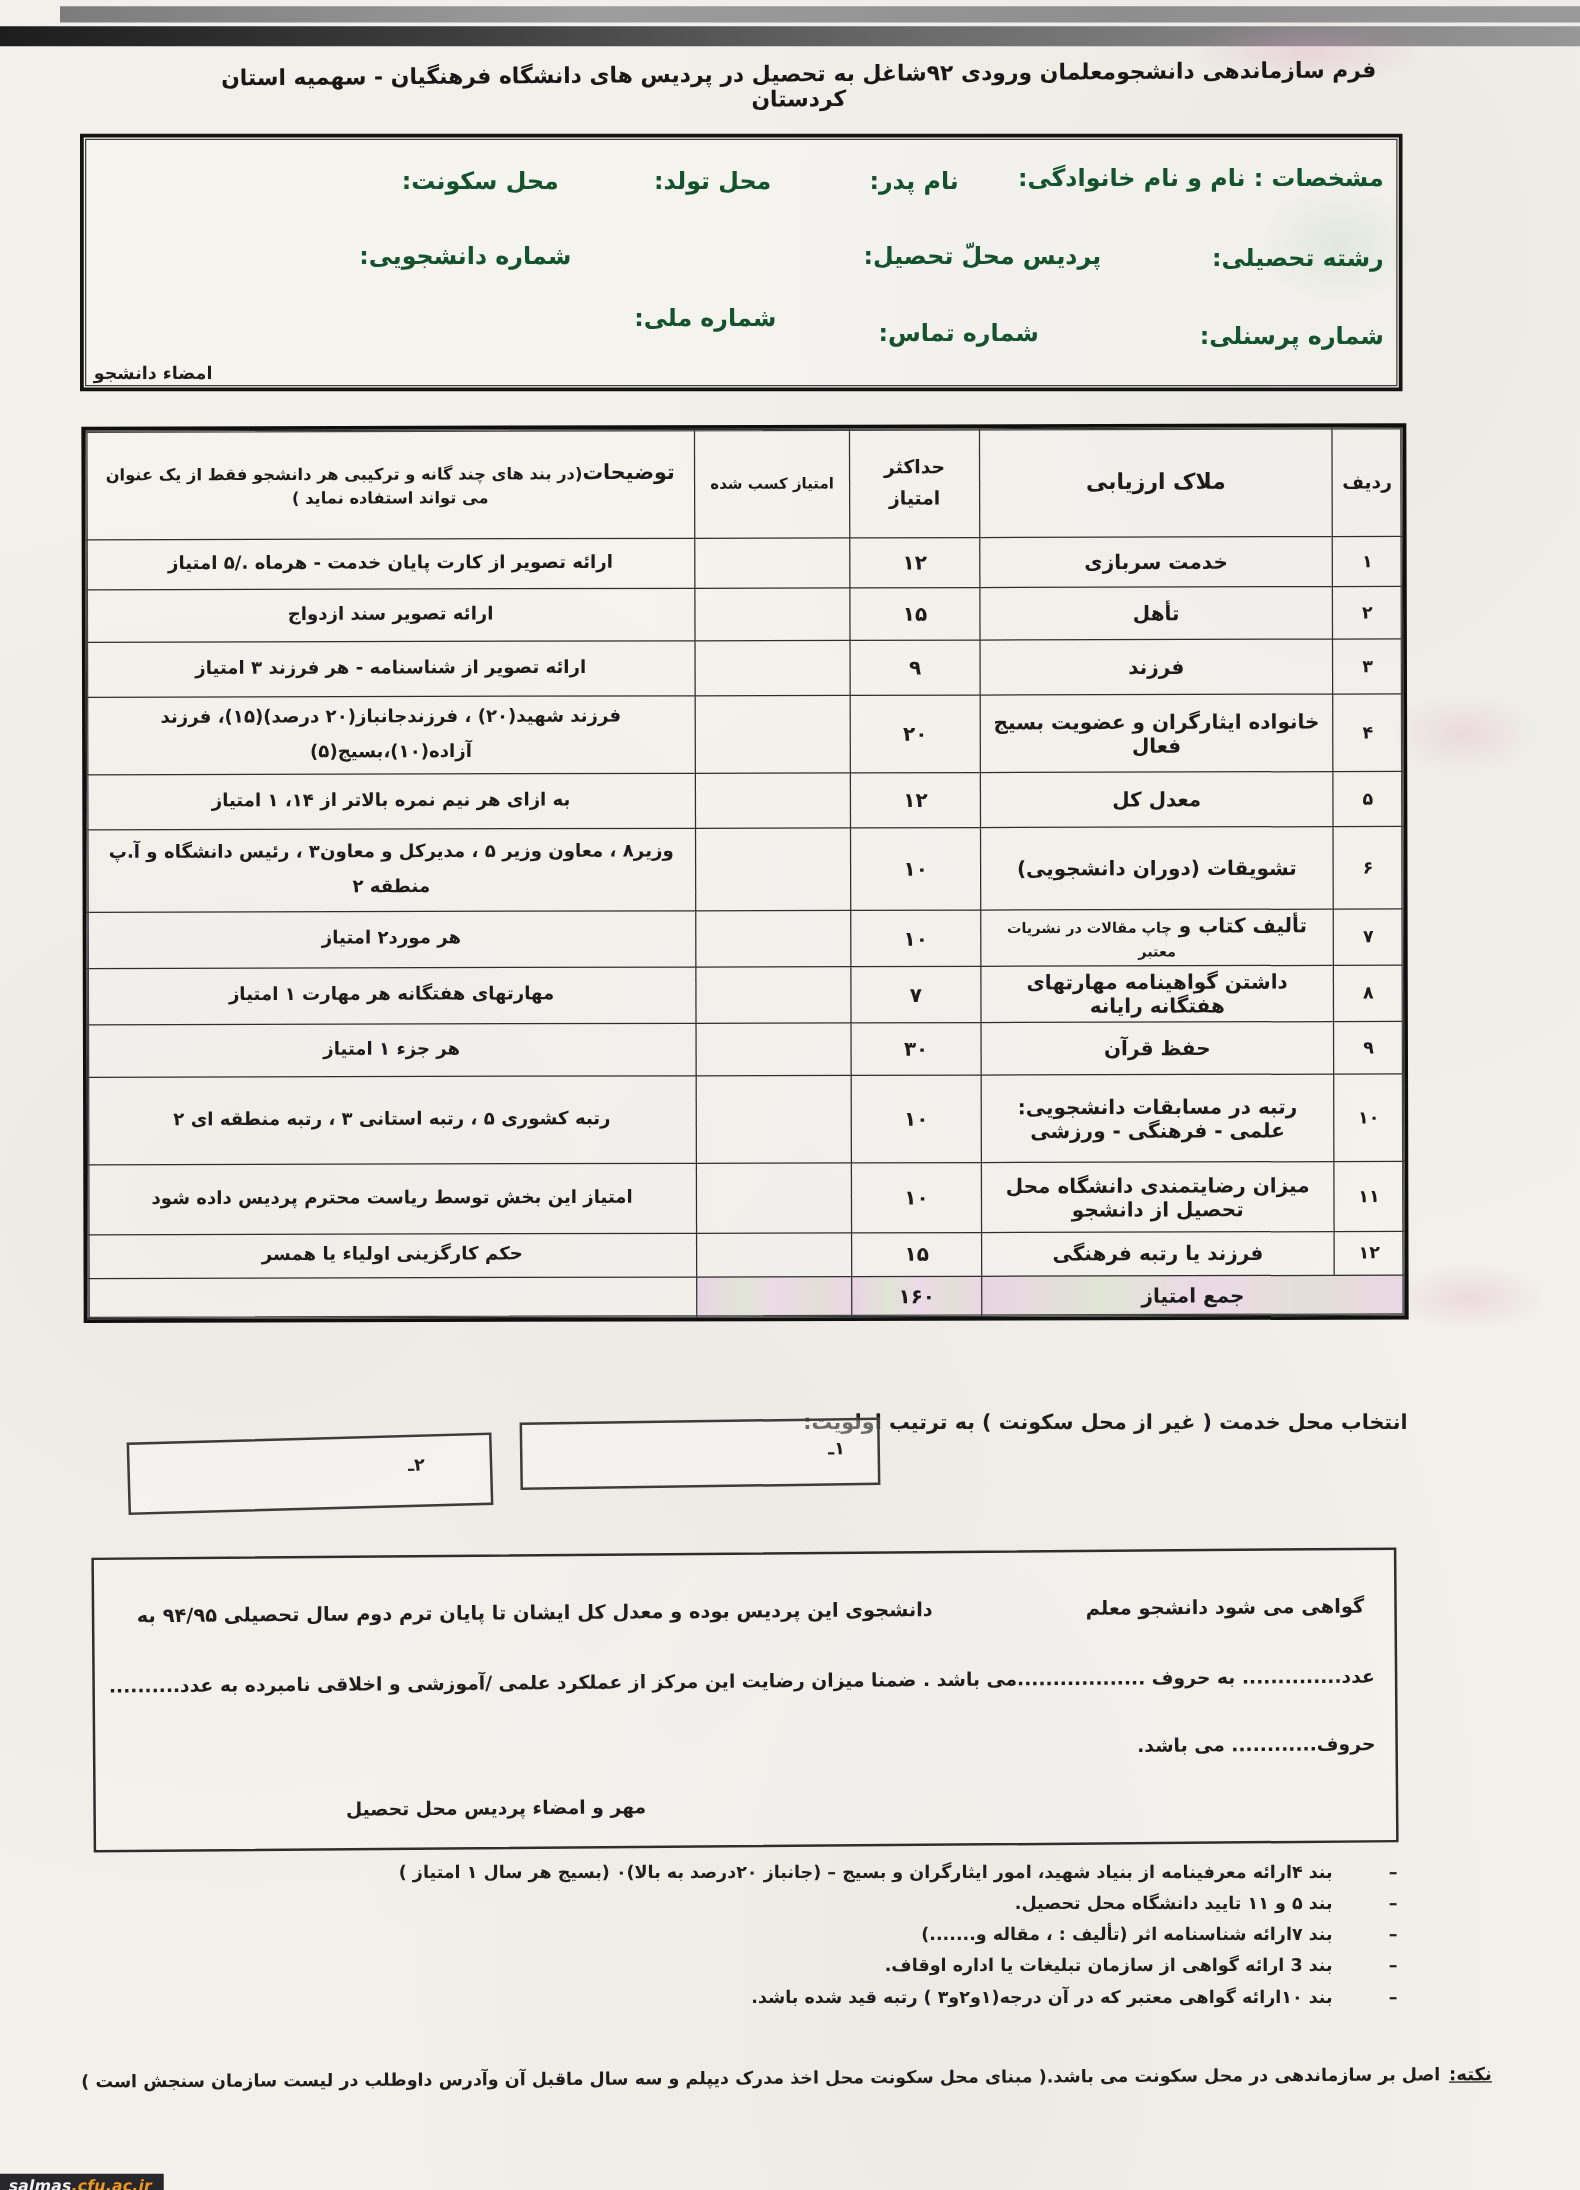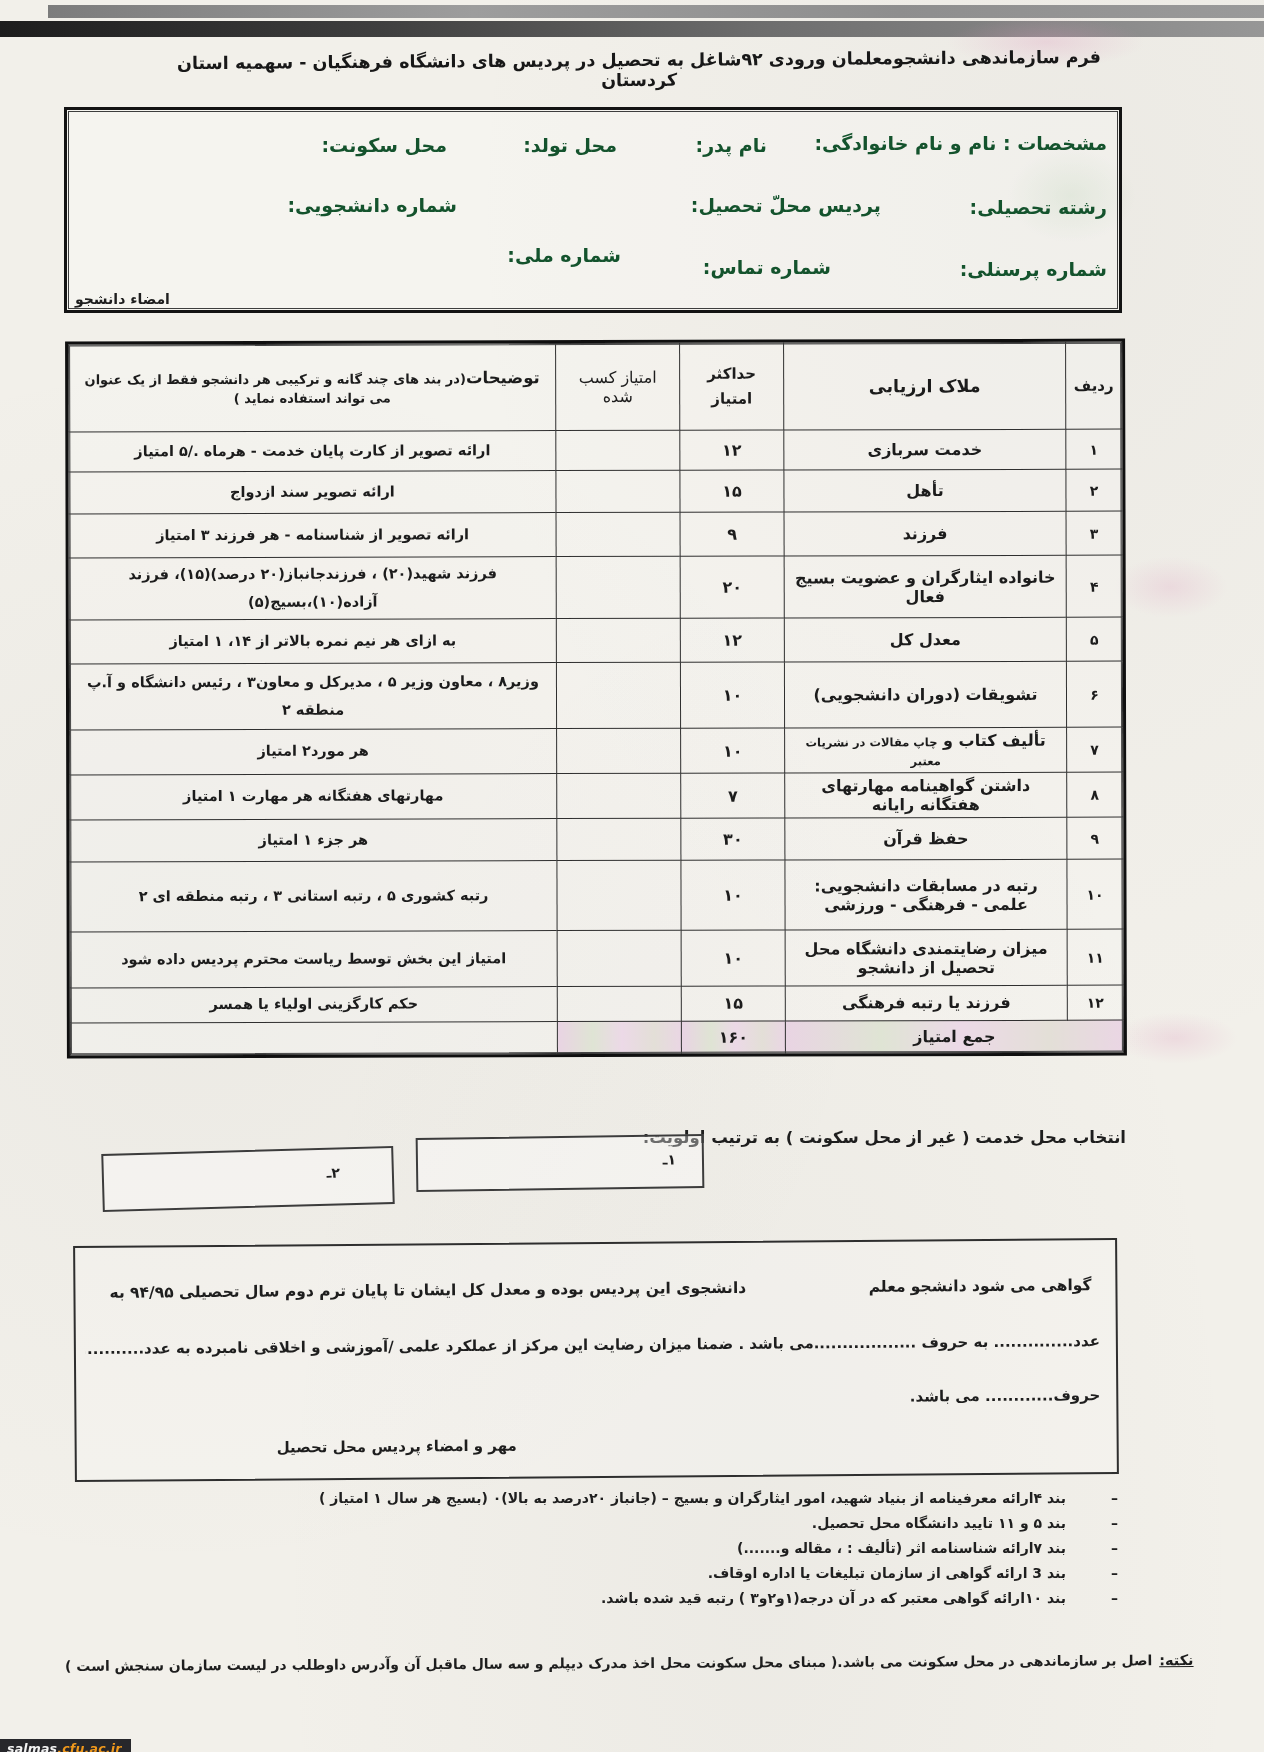--- a/index.html
+++ b/index.html
@@ -66,21 +66,21 @@
   table.score{width:100%;border-collapse:collapse;direction:rtl;}
   table.score th,table.score td{
     border:1px solid #2f2f2f;text-align:center;vertical-align:middle;
     padding:3px 6px;color:#1c1c1c;
   }
   .col-no{width:56px;}.col-crit{width:282px;}.col-max{width:104px;}.col-earn{width:124px;}
   thead th{height:80px;}
   .h-no{font-size:15px;font-weight:bold;margin-left:22px;}
   .h-crit{font-size:17.5px;font-weight:bold;}
   .h-max span{display:block;font-size:15px;font-weight:bold;line-height:1.7;}
-  .h-earn{font-size:16px;font-weight:normal;}
+  .h-earn{font-size:12px;font-weight:bold;}
   .h-note .t1{font-size:16.5px;font-weight:bold;}
   .h-note .t2{font-size:13px;font-weight:bold;}
   .c-no{font-size:14px;font-weight:bold;}
   .c-crit{font-size:16px;font-weight:bold;}
   .c-crit .crit-small{font-size:11.5px;}
   .c-max{font-size:16px;font-weight:bold;}
   .c-note{font-size:14.5px;font-weight:bold;line-height:1.9;}
   tr.r1{height:40px;}tr.r2{height:42px;}tr.r3{height:44px;}tr.r4{height:58px;}
   tr.r5{height:44px;}tr.r6{height:66px;}tr.r7{height:40px;}tr.r8{height:41px;}
   tr.r9{height:42px;}tr.r10{height:70px;}tr.r11{height:56px;}tr.r12{height:34px;}

